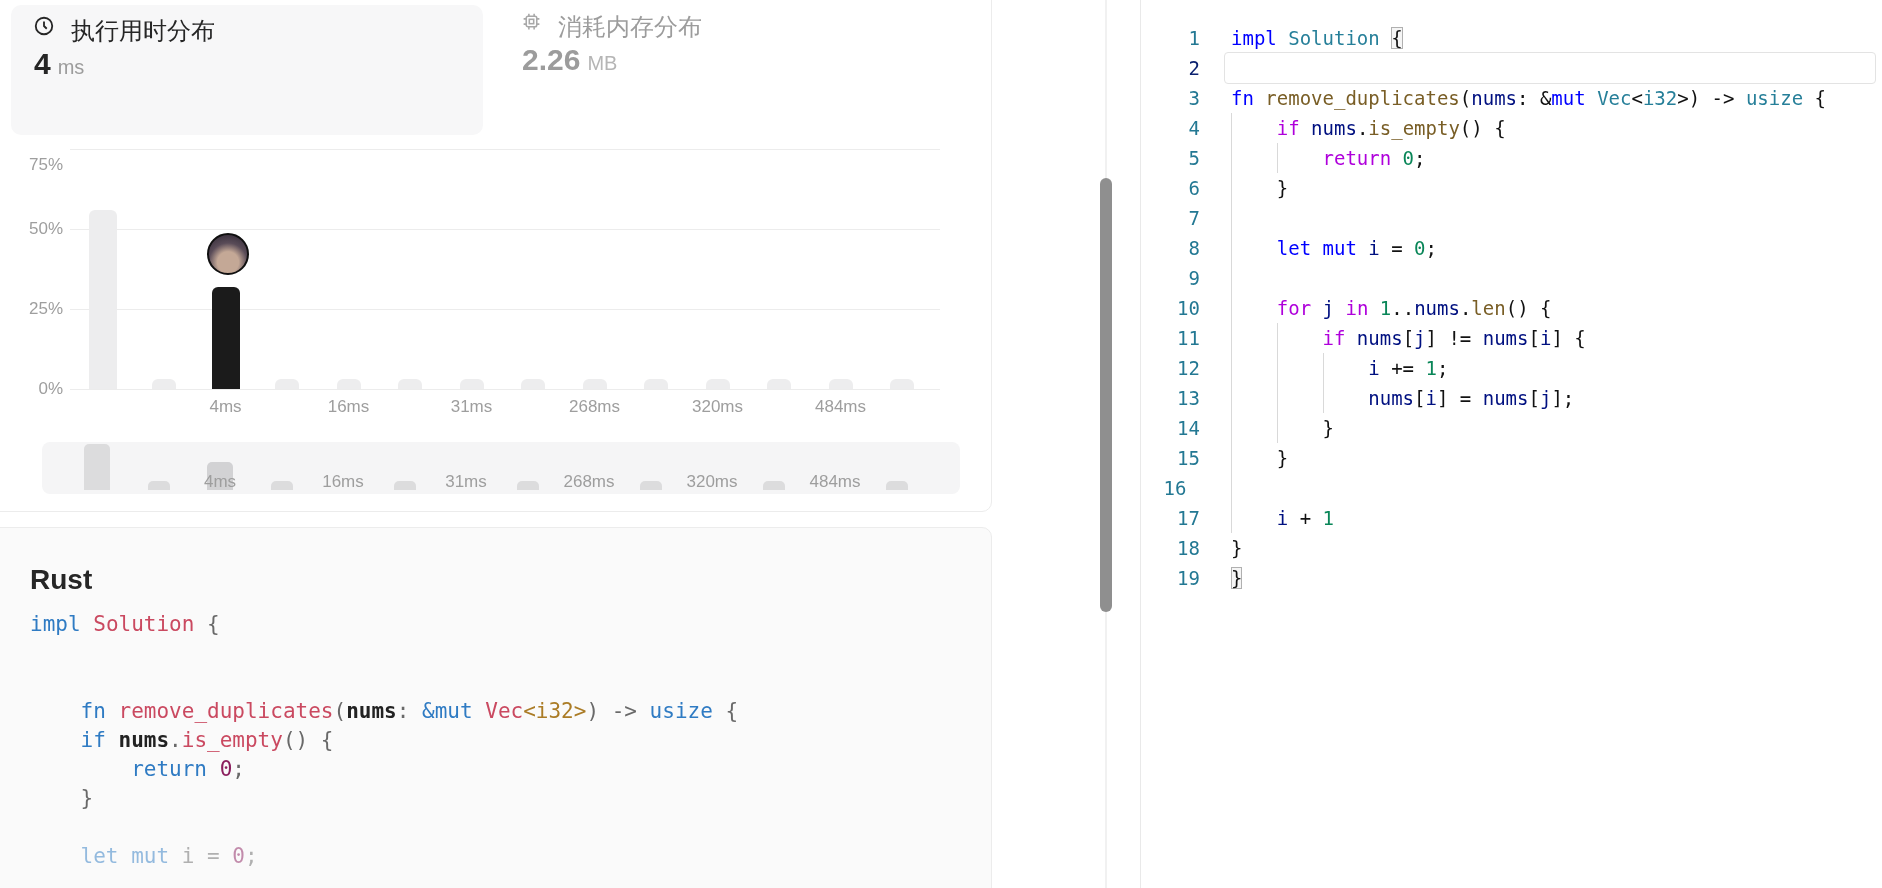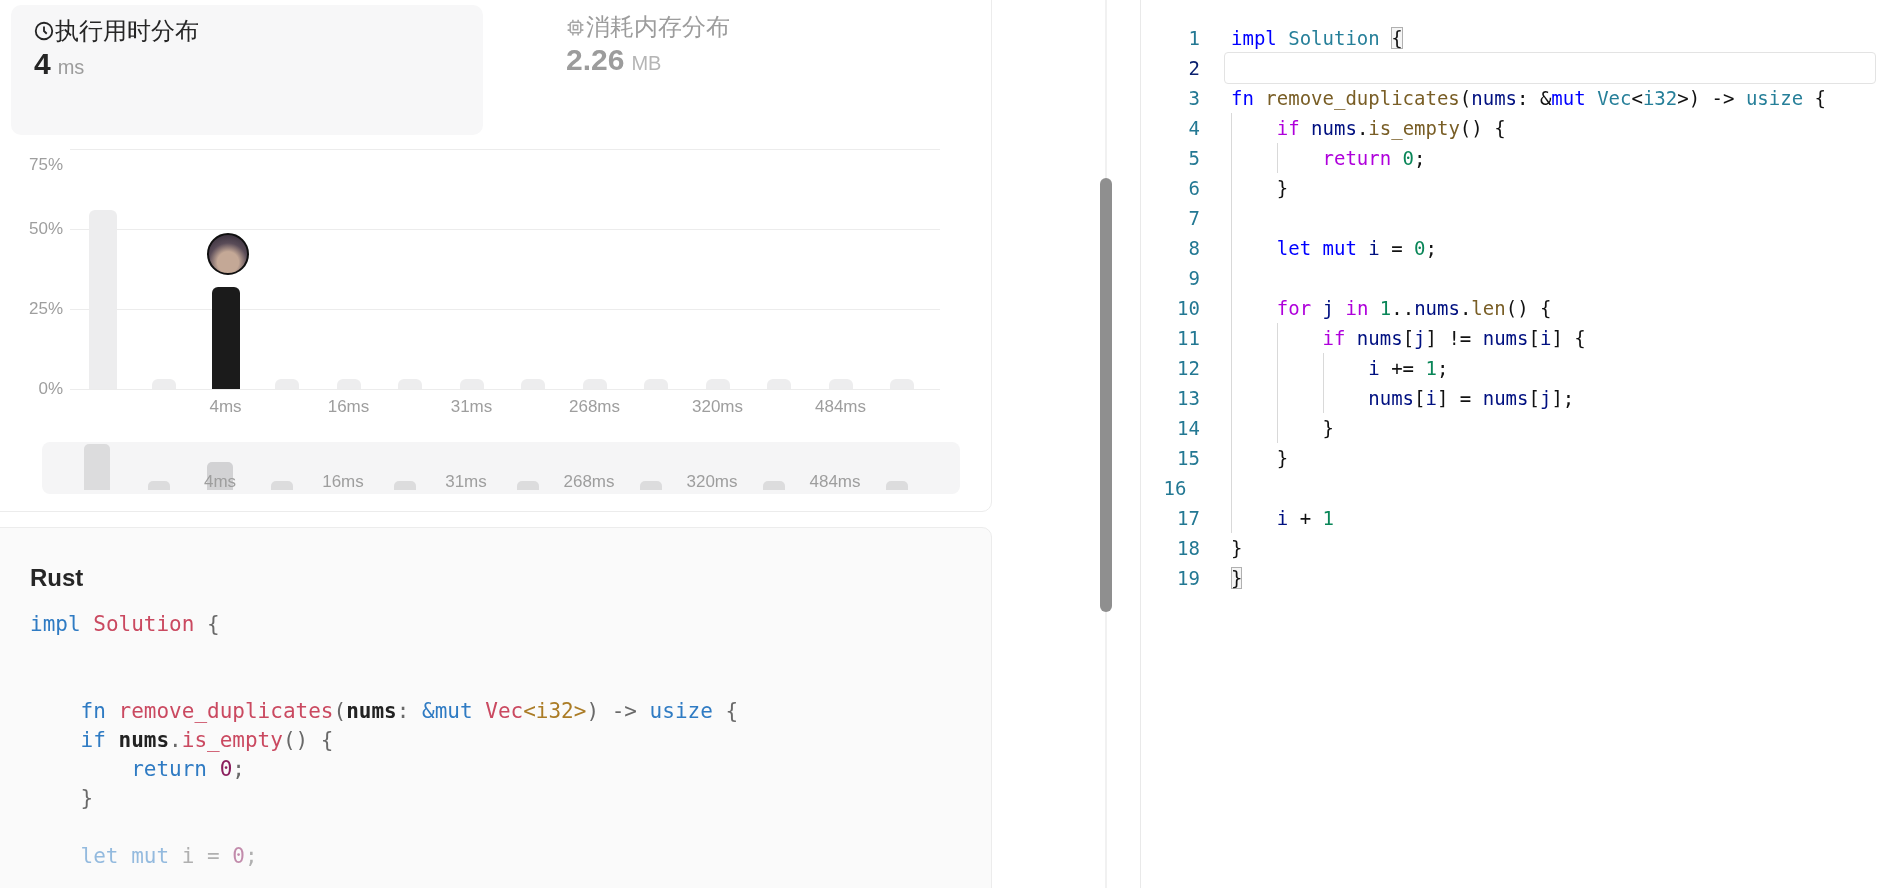--- a/index.html
+++ b/index.html
@@ -6,41 +6,41 @@
   #root{position:relative;width:1882px;height:888px;overflow:hidden;background:#fff;
         font-family:"Liberation Sans", sans-serif;color:var(--text_primary);}
   .abs{position:absolute;}
   
   .chart-card{position:absolute;left:-16px;top:-12px;width:1006px;height:522px;
     background:#fff;border:1px solid var(--border);border-radius:10px;}
   .code-card{position:absolute;left:-16px;top:527px;width:1006px;height:420px;
     background:var(--code_card_bg);border:1px solid var(--border);border-radius:10px;}
   .stat-card{position:absolute;left:26px;top:16px;width:472px;height:130px;
     background:var(--card_bg);border-radius:10px;}
-  .stat-title{position:absolute;display:flex;align-items:center;gap:0;font-size:24px;font-weight:500;}
+  .stat-title{position:absolute;display:flex;align-items:flex-start;gap:16px;font-size:24px;font-weight:500;}
   .stat-value-row{position:absolute;display:flex;align-items:baseline;gap:7px;}
   .stat-value{font-size:30px;font-weight:700;}
   .stat-unit{font-size:20px;}
   .beats{position:absolute;font-size:19px;}
   .beats b{font-weight:700;}
   
   .gridline{position:absolute;height:1px;background:var(--grid);}
   .ytick{position:absolute;width:62px;text-align:right;font-size:17px;color:var(--axis_text);}
   .xtick{position:absolute;width:90px;text-align:center;font-size:17px;color:var(--axis_text);}
   .bar{position:absolute;border-radius:6px 6px 0 0;}
   .bar.gray{background:var(--bar_gray);}
   .bar.black{background:var(--bar_black);}
   .avatar{position:absolute;width:38px;height:38px;border-radius:50%;border:2px solid #101010;
     background:radial-gradient(circle at 50% 72%, #c4a896 0 32%, #5a4c58 58%, #2a2430 100%);}
   .ministrip{position:absolute;left:57px;top:453px;width:918px;height:52px;
     background:var(--strip_bg);border-radius:8px;}
   .minibar{position:absolute;bottom:4px;background:var(--mini_bar);border-radius:5px 5px 0 0;}
   .minilabel{position:absolute;bottom:2px;width:90px;text-align:center;font-size:17px;color:var(--axis_text);}
   
-  .lang-label{position:absolute;left:30px;top:564px;font-size:24px;font-weight:600;}
+  .lang-label{position:absolute;left:30px;top:564px;font-size:28px;font-weight:600;}
   .lcode-line{position:absolute;left:30px;height:29px;line-height:29px;white-space:pre;
     font-family:"DejaVu Sans Mono","Liberation Mono",monospace;font-size:21px;}
   .lcode-line.faded{opacity:.5;}
   .Lk{color:var(--lkw);} .Lt{color:var(--ltitle);} .Lb{color:var(--lbuiltin);}
   .Ln{color:var(--lnum);} .Lp{color:var(--lpunct);} .Lv{color:var(--lvar);font-weight:600;}
   
   .track{position:absolute;left:1105px;top:0;width:2px;height:888px;background:#f1f1f1;}
   .scroll-pill{position:absolute;left:1100px;top:178px;width:12px;height:434px;
     background:var(--scrollbar);border-radius:6px;}
   .editor-border{position:absolute;left:1140px;top:0;width:1px;height:888px;background:#e9e9e9;}
@@ -73,21 +73,21 @@
           </svg>
         </span>
         <span>执行用时分布</span>
       </div>
       <div class="stat-value-row" style="left:23px;top:42px;">
         <span class="stat-value">4</span>
         <span class="stat-unit" style="color:var(--text_gray);text-align:center;">ms</span>
       </div>
     </div>
 
-    <div class="abs" style="left:536px;top:16px;width:380px;height:130px;margin-left:44px;">
+    <div class="abs" style="left:536px;top:16px;width:380px;height:130px;">
       <div class="stat-title" style="left:0;top:6px;color:var(--text_gray);">
         <span style="display:inline-flex;">
           <svg width="21" height="21" viewBox="0 0 24 24" fill="none" stroke="#a8a8a8" stroke-width="1.8">
             <rect x="6" y="6" width="12" height="12" rx="2"></rect>
               <rect x="9.5" y="9.5" width="5" height="5"></rect>
             <path d="M9 6V3M15 6V3M9 21v-3M15 21v-3M6 9H3M6 15H3M21 9h-3M21 15h-3"></path>
           </svg>
         </span>
         <span>消耗内存分布</span>
       </div>

